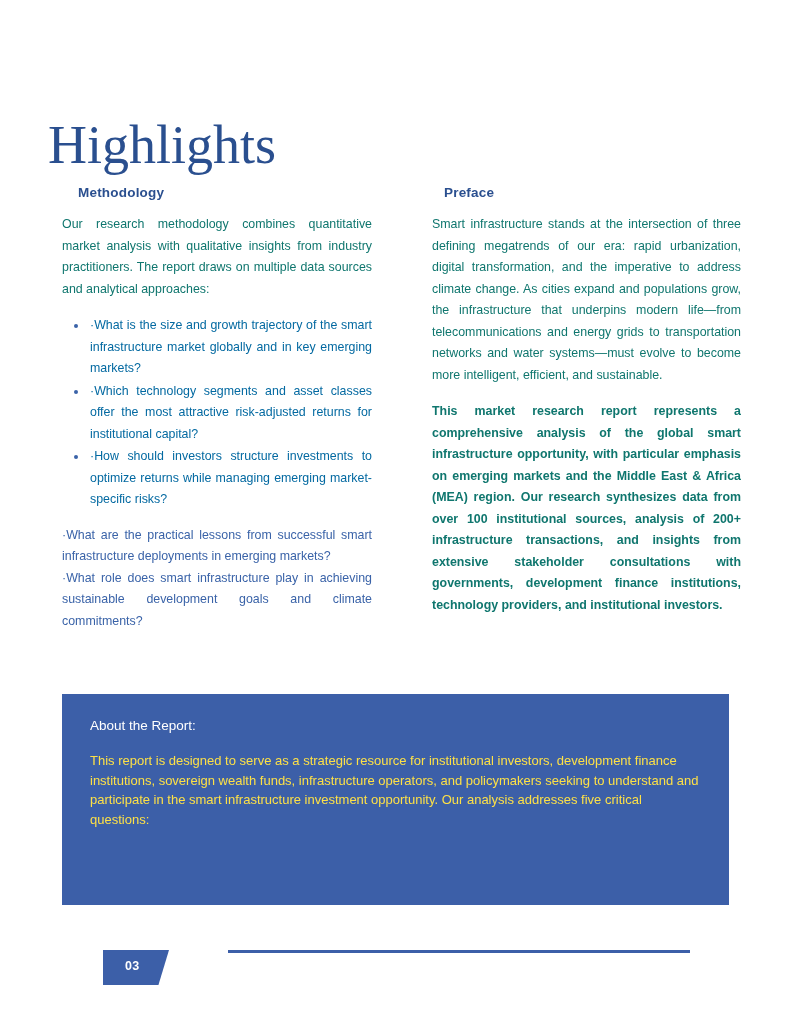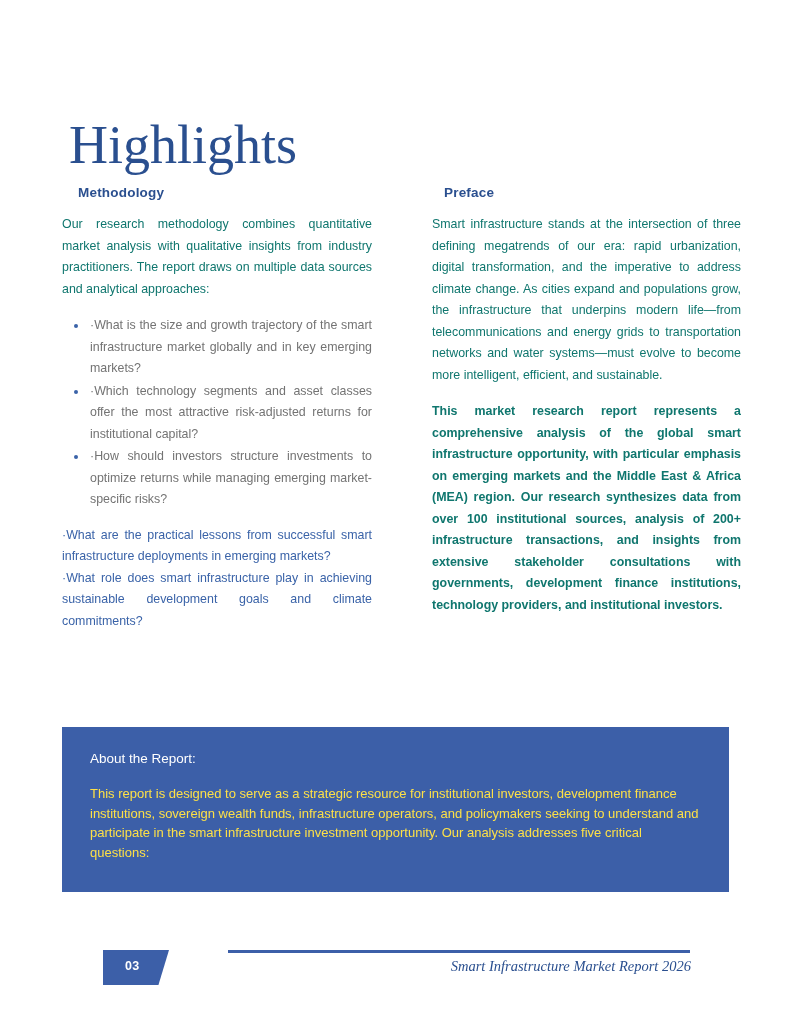--- a/index.html
+++ b/index.html
@@ -18,21 +18,21 @@
   .page {
     position: relative;
     width: 791px;
     height: 1024px;
     box-sizing: border-box;
   }
 
   
   .page-title {
     position: absolute;
-    left: 69px;
+    left: 48px;
     top: 82px;
     font-family: "Liberation Serif", serif;
     font-size: 54px;
     font-weight: 400;
     color: #2a4f8f;
     letter-spacing: 0px;
     line-height: 1;
   }
 
   
@@ -74,21 +74,21 @@
   p.body.last { margin-bottom: 0; font-weight: bold; }
 
   ul.bullets {
     margin: 6px 0 14px 0;
     padding-left: 26px;
     list-style: disc;
   }
   ul.bullets li {
     font-size: 12.4px;
     line-height: 21.5px;
-    color: #737373;
+    color: #0369a1;
     text-align: justify;
     margin-bottom: 1px;
     padding-left: 2px;
   }
   ul.bullets li::marker {
     color: #3a63a8;
     font-size: 12px;
   }
 
   .plain-q {
@@ -97,23 +97,23 @@
     color: #3a63a8;
     text-align: justify;
     margin: 10px 0 0 0;
   }
   .plain-q + .plain-q { margin-top: 0; }
 
   
   .about-box {
     position: absolute;
     left: 62px;
-    top: 727px;
+    top: 694px;
     width: 667px;
-    height: 165px;
+    height: 211px;
     background: #3c5fa8;
     box-sizing: border-box;
     padding: 24px 28px 20px 28px;
   }
   .about-title {
     color: #ffffff;
     font-size: 13.5px;
     font-weight: normal;
     margin: 0 0 18px 0;
   }
@@ -199,15 +199,14 @@
   </div>
 
   <div class="about-box">
     <p class="about-title">About the Report:</p>
     <p class="about-text">This report is designed to serve as a strategic resource for institutional investors, development finance institutions, sovereign wealth funds, infrastructure operators, and policymakers seeking to understand and participate in the smart infrastructure investment opportunity. Our analysis addresses five critical questions:</p>
   </div>
 
   <div class="footer-rule"></div>
   <div class="page-number-tab"></div>
   <div class="page-number">03</div>
-  <div class="footer-title">Smart Infrastructure Market Report 2026</div>
 
 </div>
 
 </body></html>

